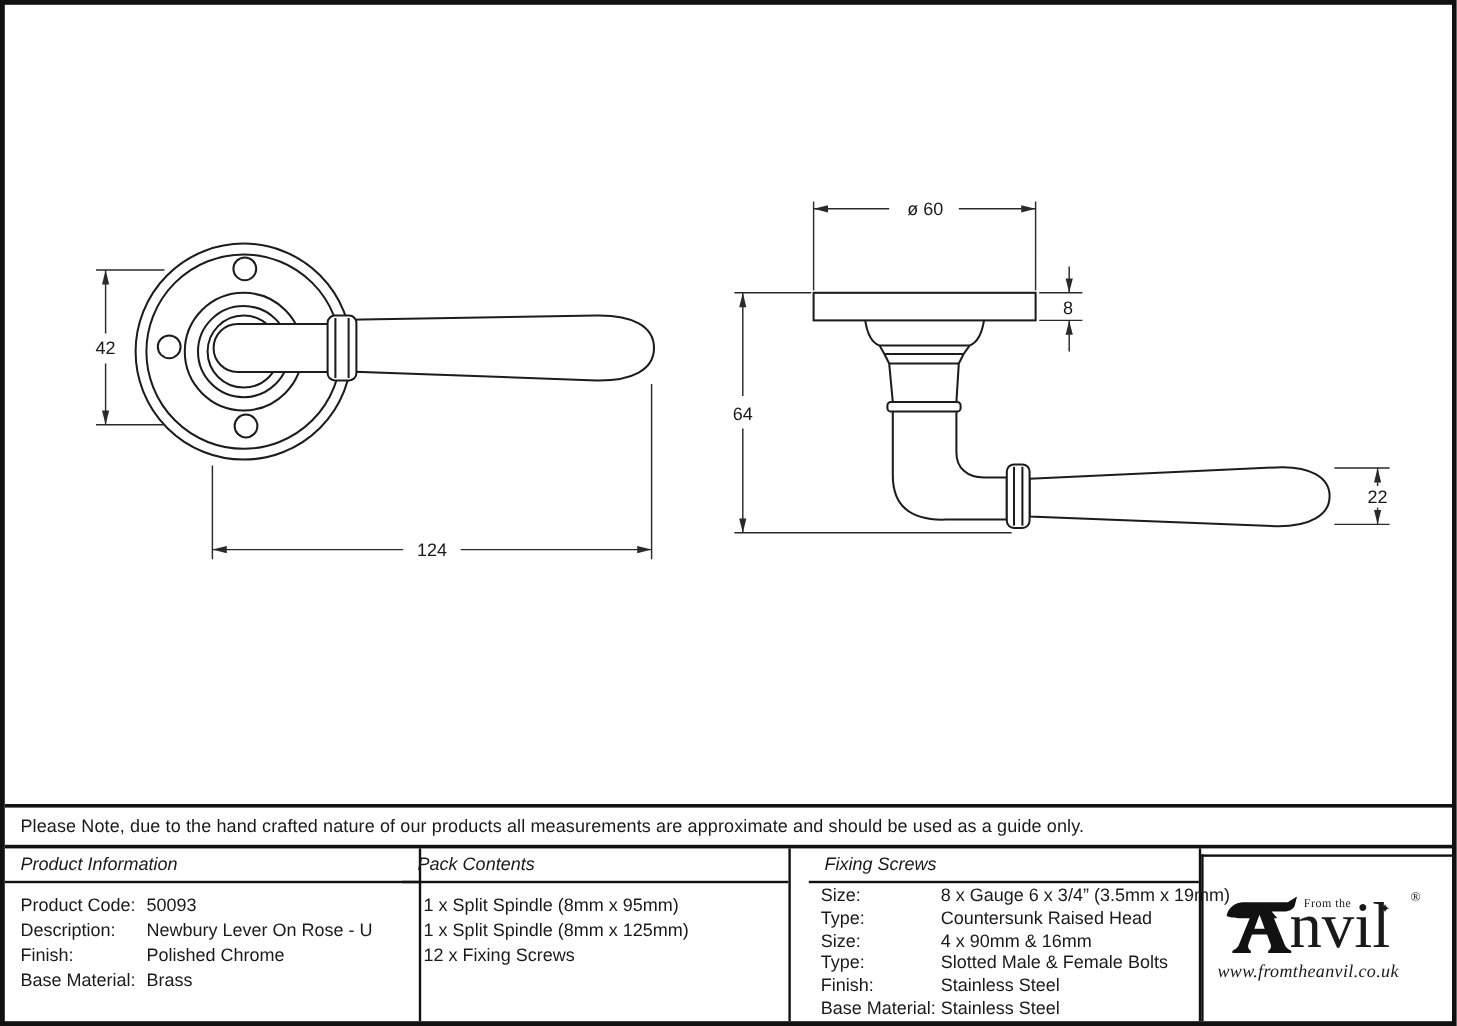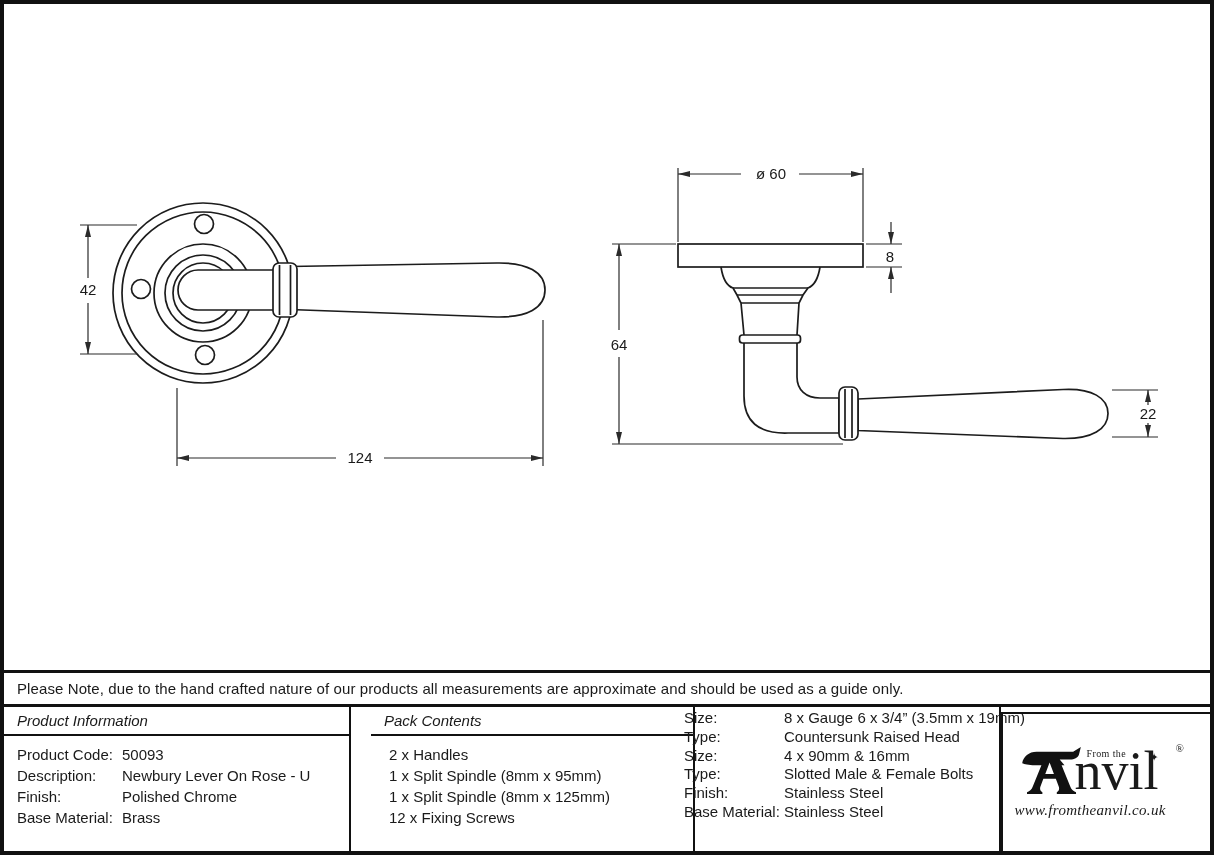--- a/index.html
+++ b/index.html
@@ -16,21 +16,21 @@
   .note-bar {
     position:absolute; left:0; top:666px; width:1206px; height:37px;
     border-top:3px solid #111; border-bottom:3px solid #111;
     display:flex; align-items:center; padding-left:13px;
     font-size:15px; letter-spacing:.1px;
   }
 
   .bottom { position:absolute; left:0; top:703px; width:1206px; height:144px; }
   .col { position:absolute; top:0; height:144px; border-right:2px solid #111; }
   .col-product { left:0; width:347px; }
-  .col-pack    { left:367px; width:324px; }
+  .col-pack    { left:331px; width:324px; }
   .col-fixing  { left:670px; width:327px; }
   .col-header {
     height:29px; border-bottom:2px solid #111;
     display:flex; align-items:center; padding-left:13px; font-size:15px;font-style:italic;
   }
   .col-body { padding:8px 0 0 13px; font-size:15px; line-height:21px; }
   .col-fixing .col-body { padding:2px 0 0 10px; line-height:18.8px; }
   .kv-row { display:flex; }
   .col-product .lbl { width:105px; flex:none; }
   .col-fixing  .lbl { width:100px; flex:none; }
@@ -197,28 +197,28 @@
         <div class="kv-row">
           <span class="lbl">Base Material:</span>
           <span class="val">Brass</span>
         </div>
       </div>
     </div>
 
     <div class="col col-pack">
       <div class="col-header">Pack Contents</div>
       <div class="col-body">
-        <div class="pc-item">2 x Handles</div>
         <div class="pc-item">1 x Split Spindle (8mm x 95mm)</div>
         <div class="pc-item">1 x Split Spindle (8mm x 125mm)</div>
         <div class="pc-item">12 x Fixing Screws</div>
       </div>
     </div>
 
     <div class="col col-fixing">
+      <div class="col-header">Fixing Screws</div>
       <div class="col-body">
         <div class="kv-row">
           <span class="lbl">Size:</span>
           <span class="val">8 x Gauge 6 x 3/4” (3.5mm x 19mm)</span>
         </div>
         <div class="kv-row">
           <span class="lbl">Type:</span>
           <span class="val">Countersunk Raised Head</span>
         </div>
         <div class="kv-row">

